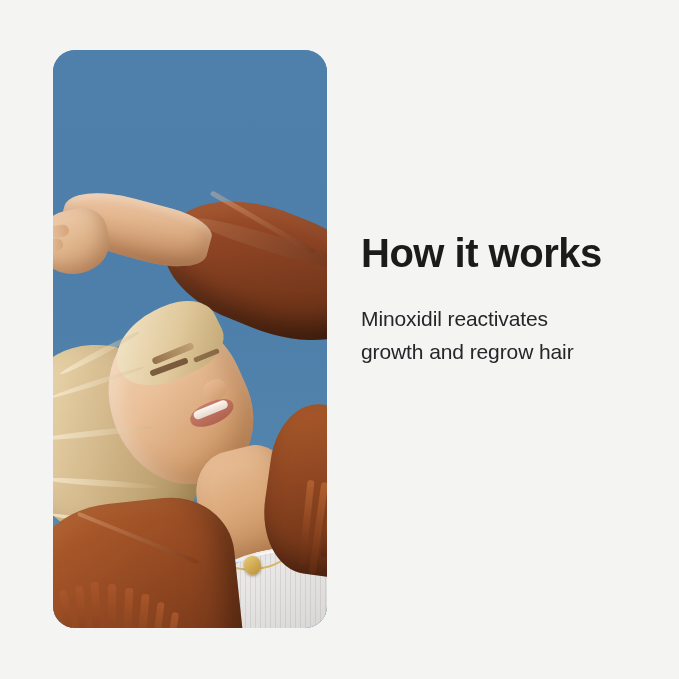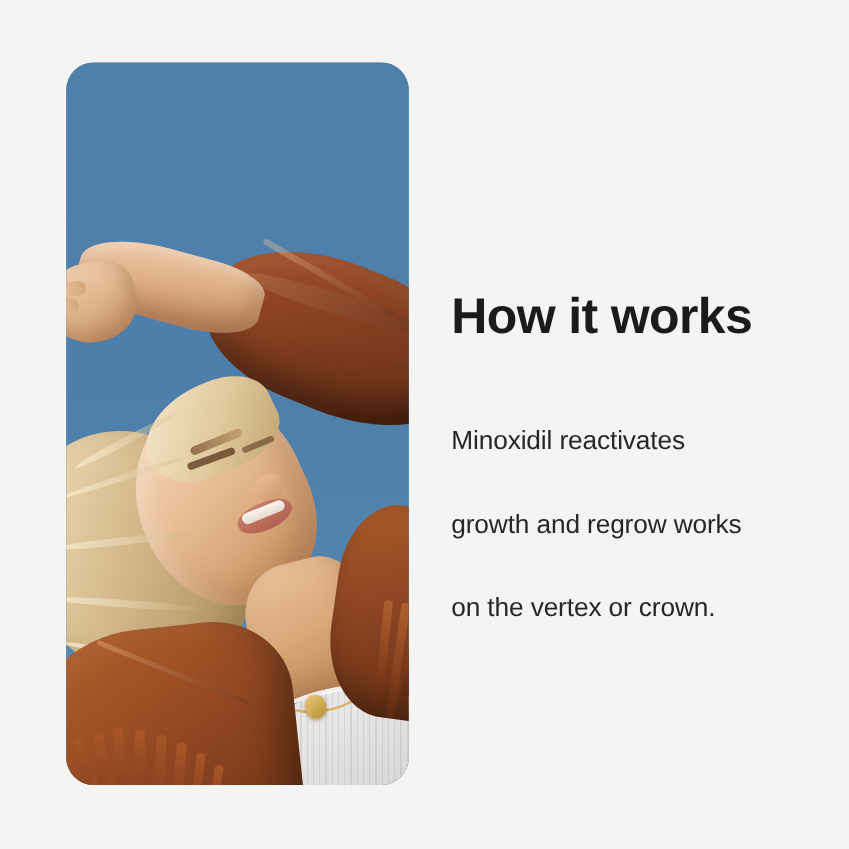--- a/index.html
+++ b/index.html
@@ -350,21 +350,21 @@
   .body-copy {
     margin: 0;
     padding-top: 28px;
     font-family: "Liberation Sans", sans-serif;
     font-size: 21px;
     line-height: 33px;
     font-weight: 400;
     letter-spacing: -0.1px;
     color: #26262a;
   }
-  .body-copy .line { display: block; white-space: nowrap; margin-top: 34px; }
+  .body-copy .line { display: block; white-space: nowrap; }
 </style>
 </head>
 <body>
 
 <div class="promo-panel">
 
   <div class="photo-card">
     <div class="photo-scene">
 
       <div class="sky"></div>
@@ -419,18 +419,17 @@
       <div class="fringe" style="left:114px;top:562px;width:7px;height:66px;transform:rotate(9deg);"></div>
 
     </div>
   </div>
 
   <div class="text-block">
     <h1 class="headline">How it works</h1>
 
     <p class="body-copy">
       <span class="line">Minoxidil reactivates</span>
-      <span class="line">growth and regrow works</span>
-      <span class="line">on the vertex or crown.</span>
+      <span class="line">growth and regrow hair</span>
     </p>
   </div>
 
 </div>
 
 </body></html>

